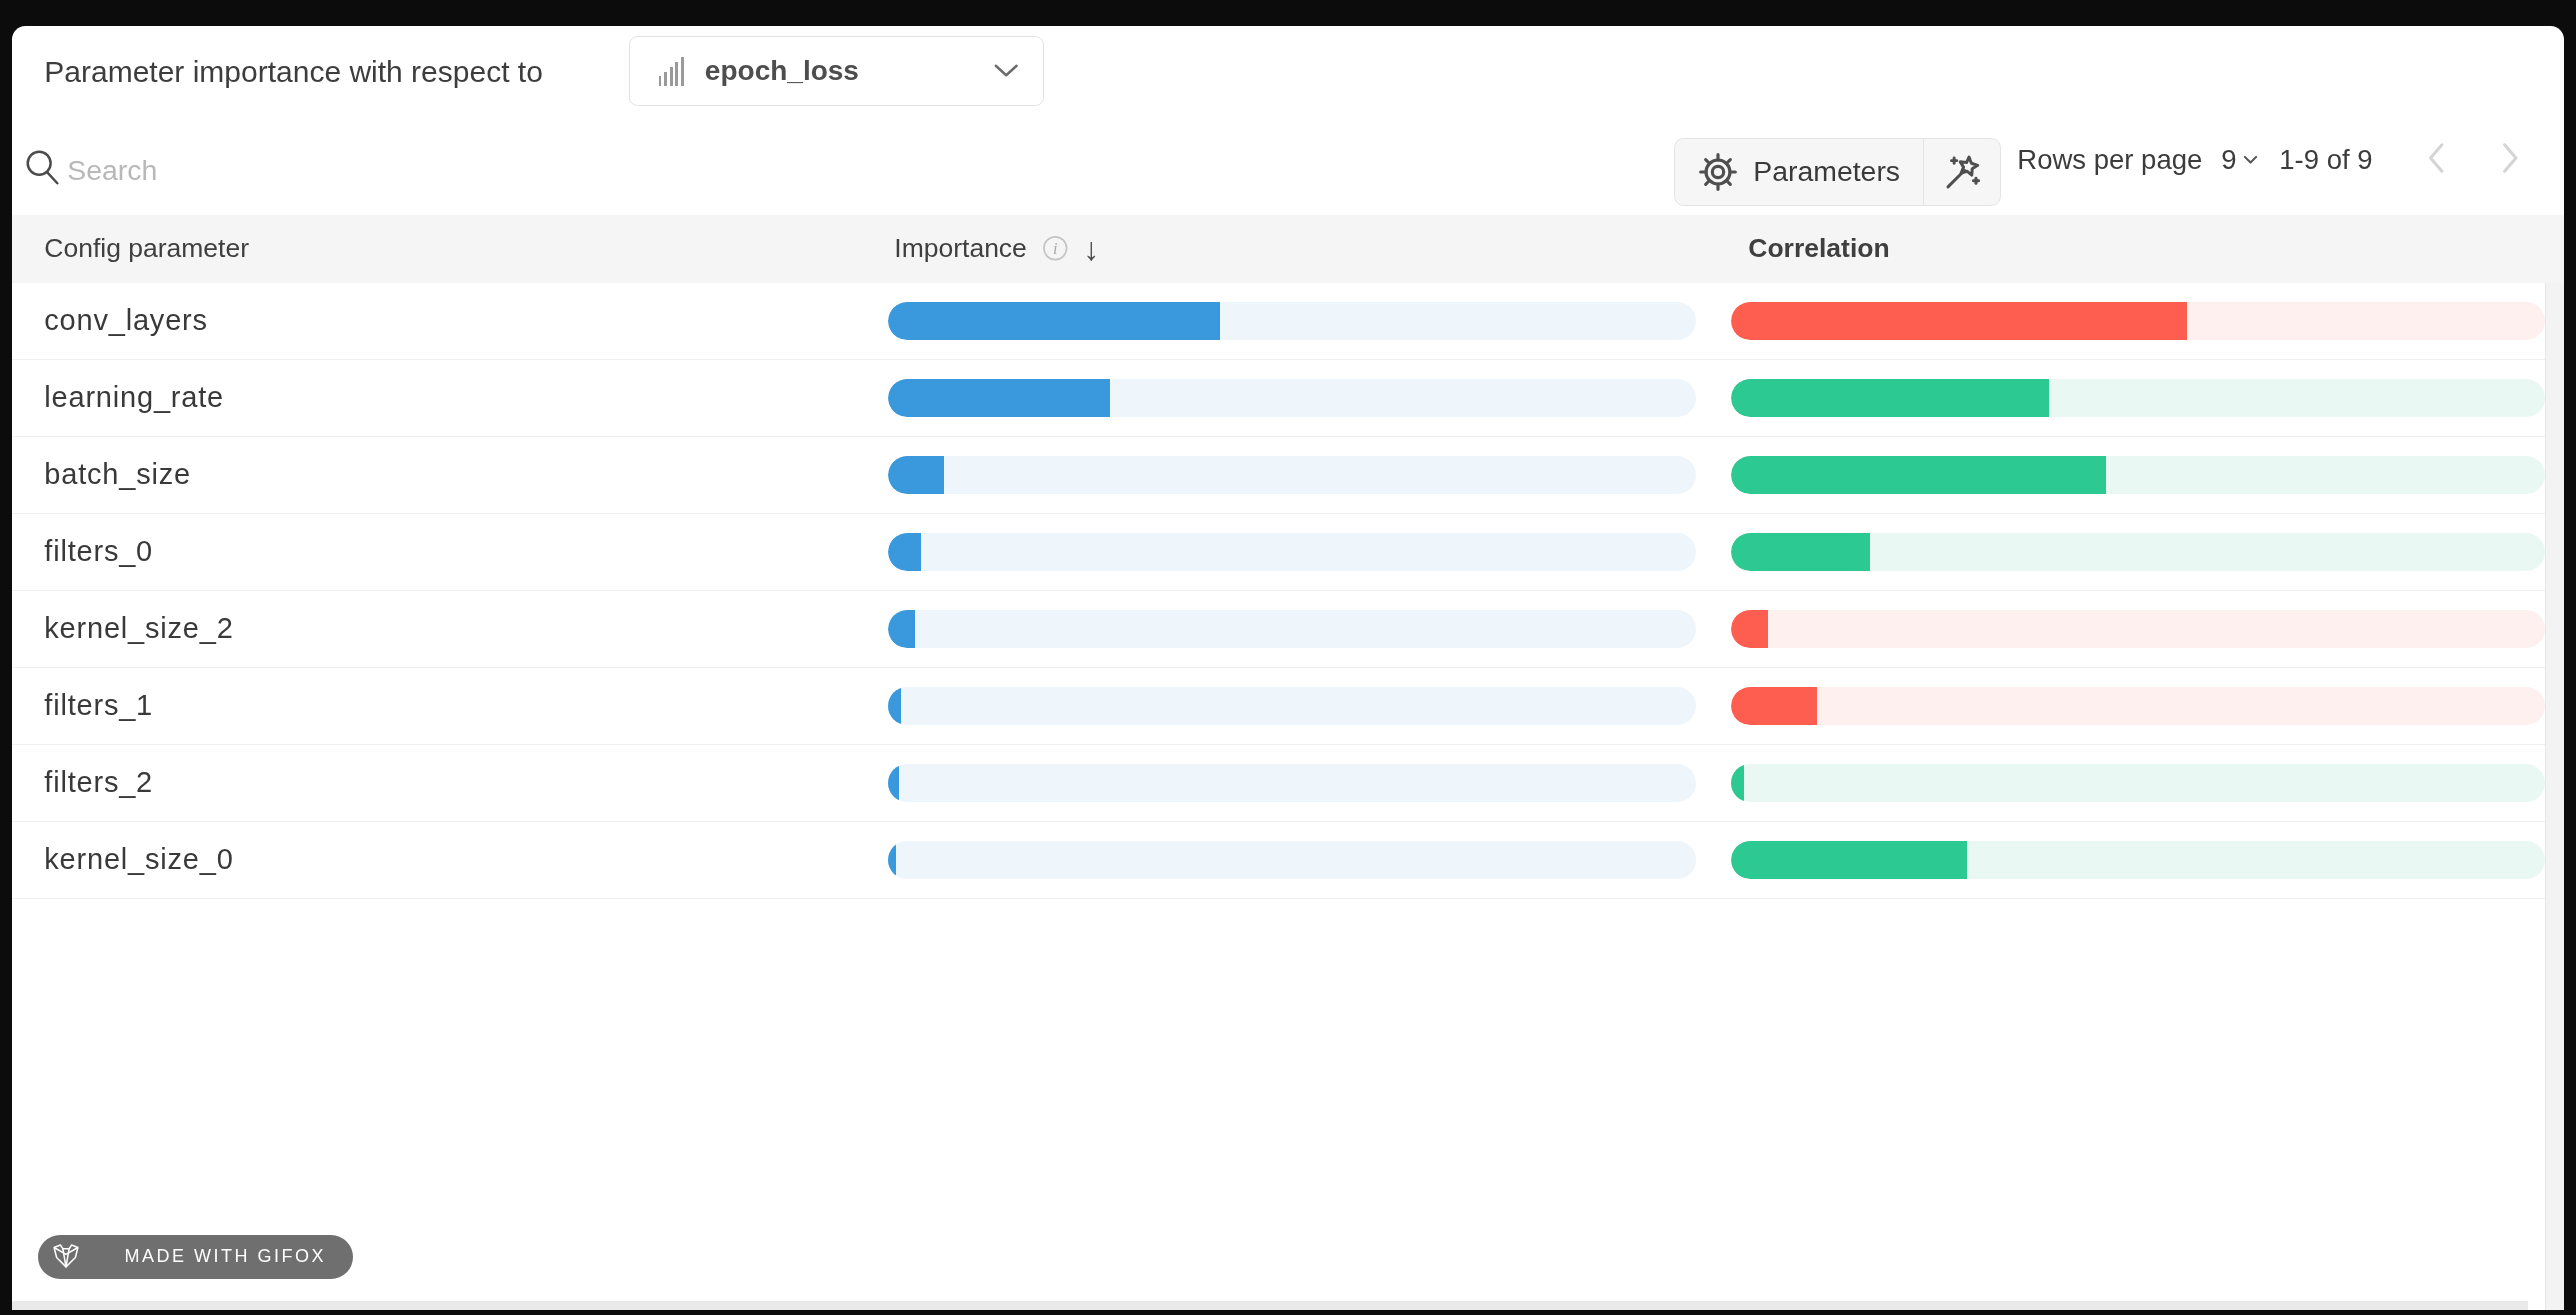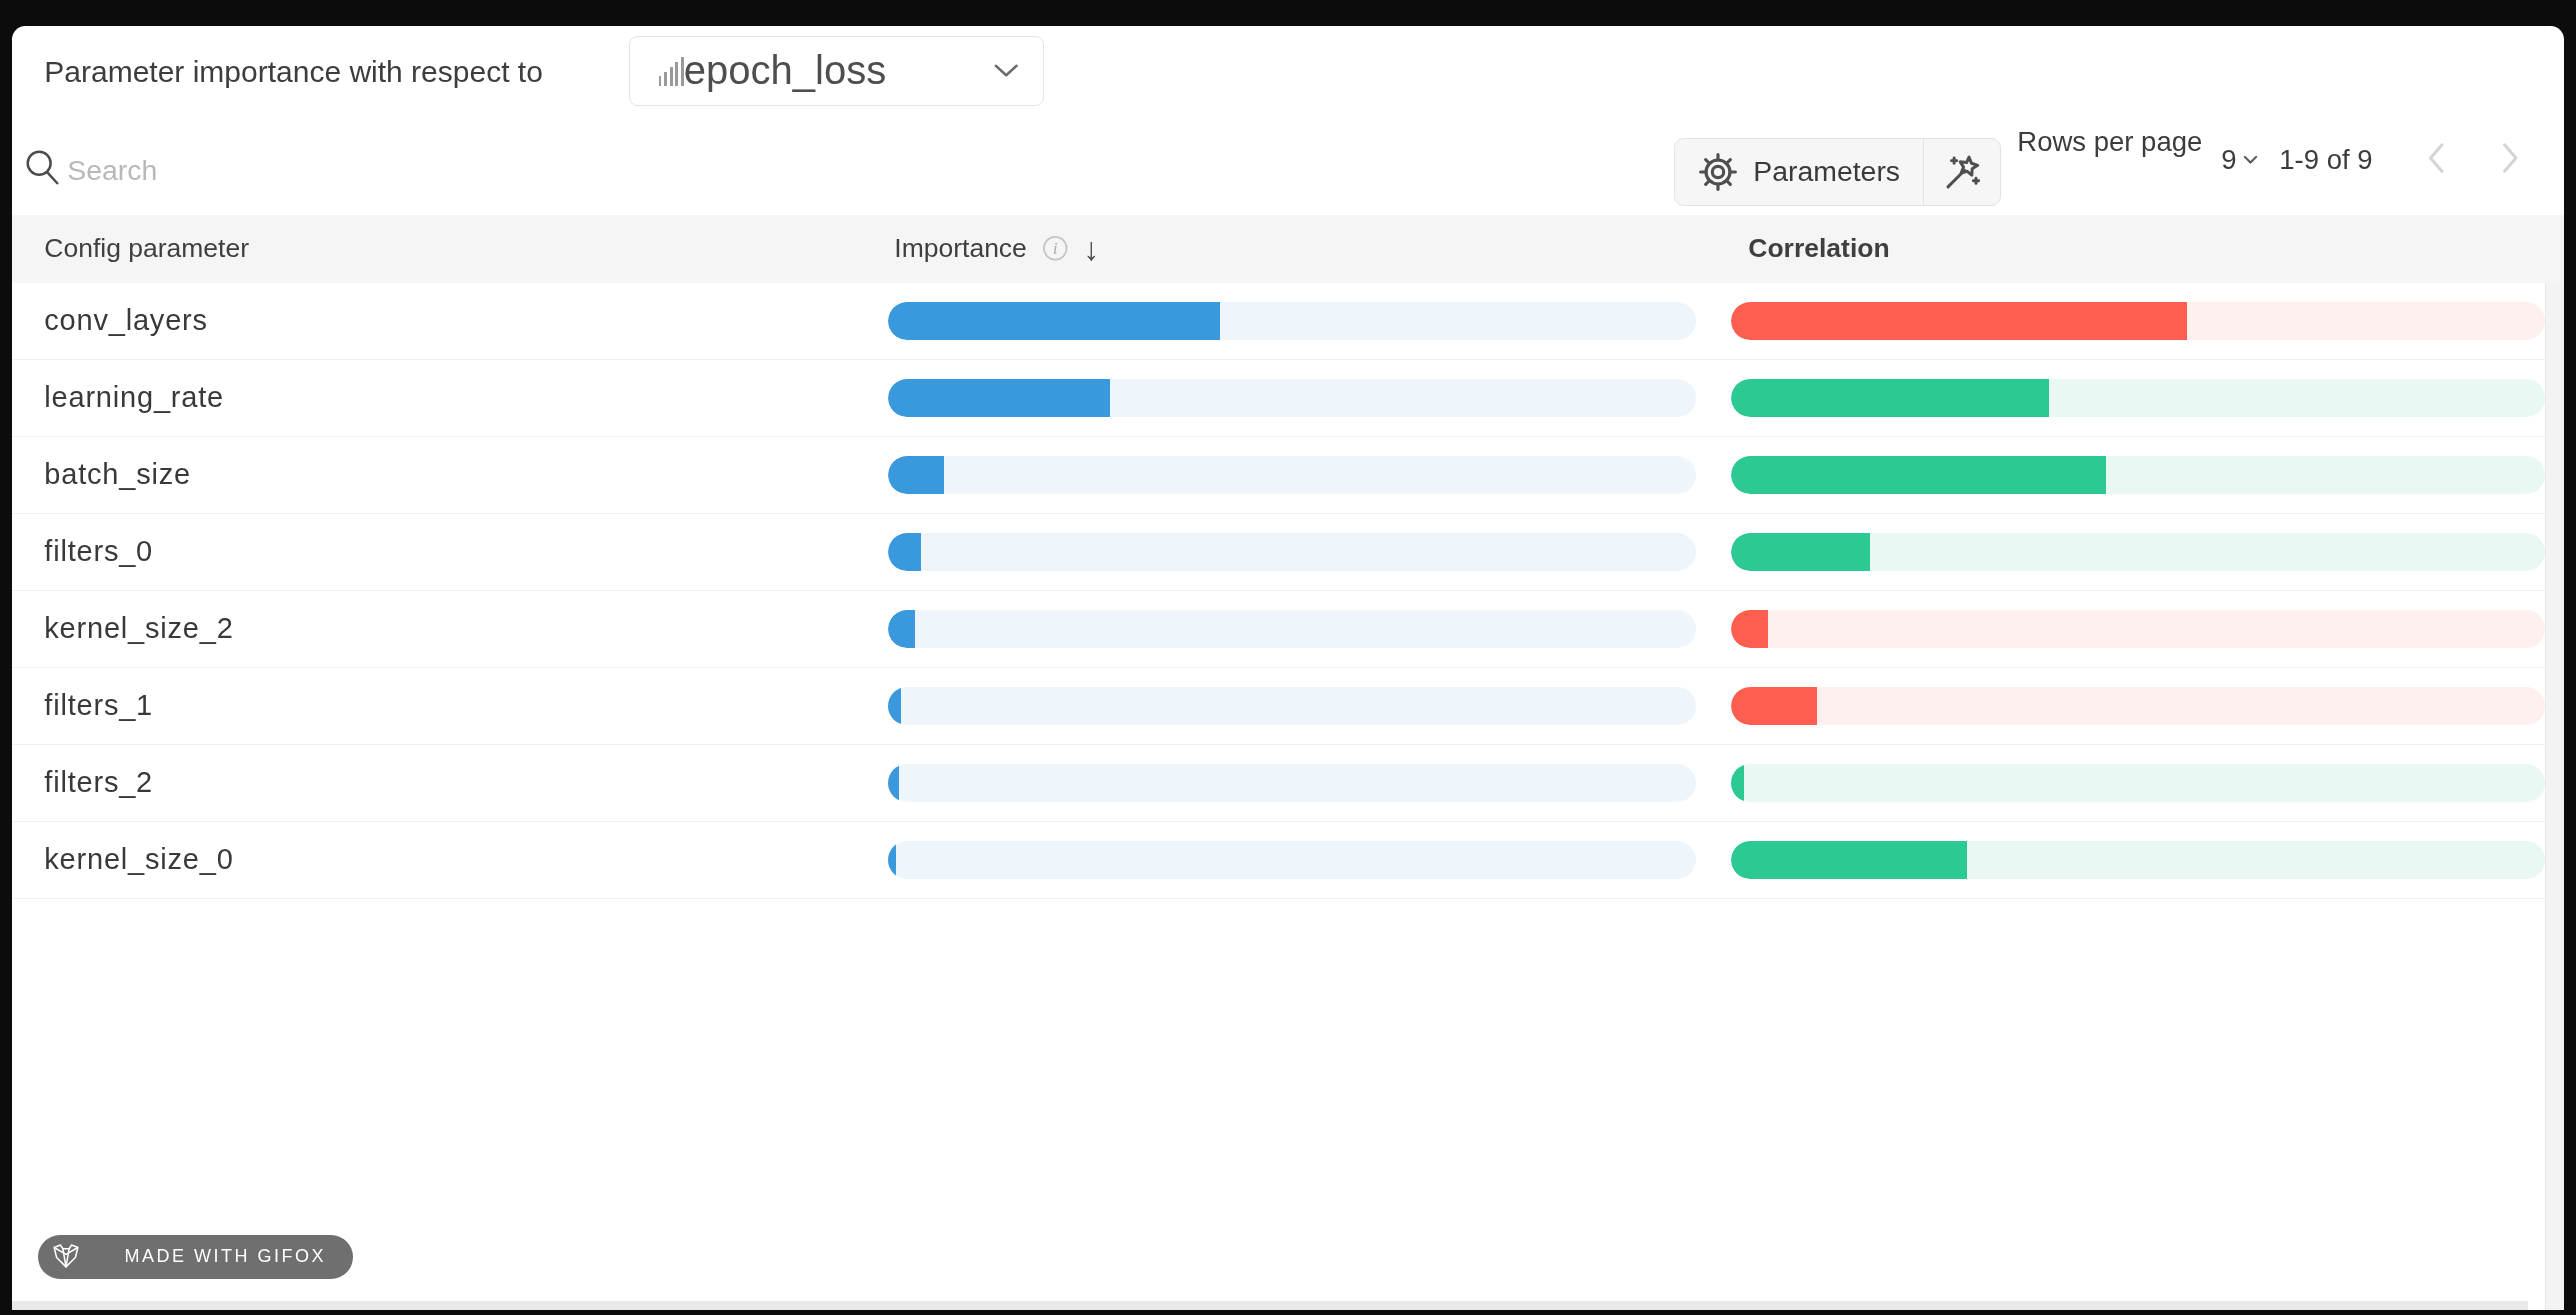--- a/index.html
+++ b/index.html
@@ -5,39 +5,39 @@
   html,body{margin:0;padding:0;width:2576px;height:1315px;background:#0c0c0c;overflow:hidden;
             font-family:"Liberation Sans", sans-serif;-webkit-font-smoothing:antialiased;}
   .card{position:absolute;left:12.3px;top:25.6px;width:2552px;height:1284px;background:#ffffff;
         border-radius:13.3px 13.3px 0 0;overflow:hidden;}
 
   
   .title{position:absolute;left:32px;top:25px;font-size:30px;line-height:42px;color:#3d3d3d;}
   .metric-dd{position:absolute;left:617px;top:10.4px;width:415px;height:70px;background:#fff;
              border:1.9px solid #e2e2e2;border-radius:8.5px;box-sizing:border-box;display:flex;
              align-items:center;padding:0 23px 0 28.4px;cursor:pointer;}
-  .metric-dd .lbl{font-size:40px;color:#4e4e4e;flex:1;}
+  .metric-dd .lbl{font-size:28px;color:#4e4e4e;margin-left:21px;flex:1;font-weight:bold;}
   .mini-bars{display:flex;align-items:flex-end;gap:2.8px;height:30px;}
   .mini-bars i{display:block;width:2.8px;background:#9a9a9a;}
 
   
   .search-row{position:absolute;left:0;top:112px;width:100%;height:66px;}
   .search-row svg{position:absolute;left:9.5px;top:9.5px;}
   .search-row input{position:absolute;left:53px;top:7.6px;width:853px;height:49px;border:none;outline:none;
                     font-size:28.4px;color:#3c3c3c;font-family:"Liberation Sans",sans-serif;background:transparent;}
   .search-row input::placeholder{color:#b8b8b8;}
 
   
   .btn-group{position:absolute;left:1662px;top:100px;height:68px;display:flex;background:#f6f6f6;
              border:1.9px solid #e3e3e3;border-radius:9.5px;box-sizing:border-box;overflow:hidden;margin-top:12px;}
   .btn-group .seg{display:flex;align-items:center;padding:0 23px;cursor:pointer;}
   .btn-group .seg.params{gap:15px;}
   .btn-group .seg.wand{border-left:1.9px solid #e3e3e3;padding:0 17px;}
   .btn-group .seg .txt{font-size:28.4px;color:#3a3a3a;}
-  .rpp{position:absolute;left:2005px;top:100px;height:68px;display:flex;font-size:27.5px;color:#3c3c3c;}
+  .rpp{position:absolute;left:2005px;top:100px;height:68px;display:flex;align-items:center;font-size:27.5px;color:#3c3c3c;}
   .rpp .val{margin-left:19px;cursor:pointer;display:flex;align-items:center;gap:5.7px;}
   .range{position:absolute;left:2267px;top:100px;height:68px;display:flex;align-items:center;font-size:27.5px;color:#3c3c3c;}
   .pager{position:absolute;left:2407px;top:100px;height:68px;display:flex;align-items:center;gap:40px;}
   .pager .pg{cursor:pointer;padding:3.8px;}
 
   
   .thead{position:absolute;left:0;top:189px;width:100%;height:68px;background:#f5f5f5;}
   .thead .c1{position:absolute;left:32px;top:0;height:68px;display:flex;align-items:center;
              font-size:26.5px;color:#3f3f3f;}
   .thead .c2{position:absolute;left:882px;top:0;height:68px;display:flex;align-items:center;gap:15px;

